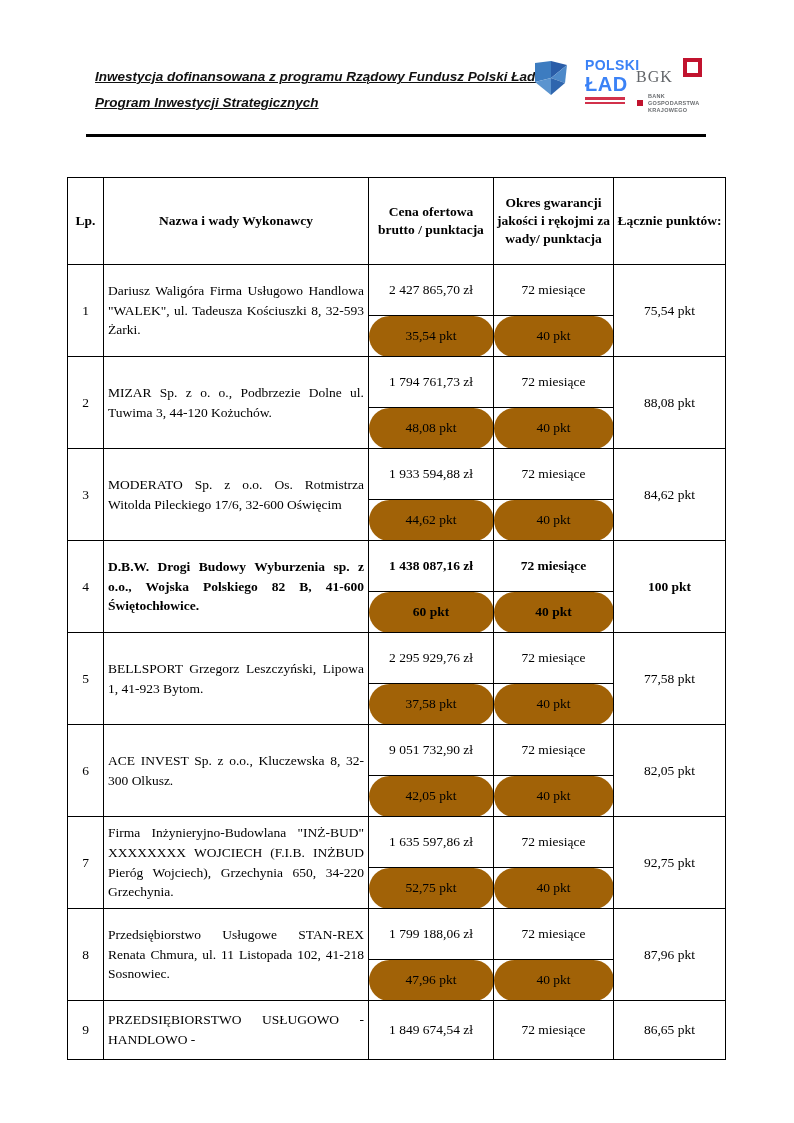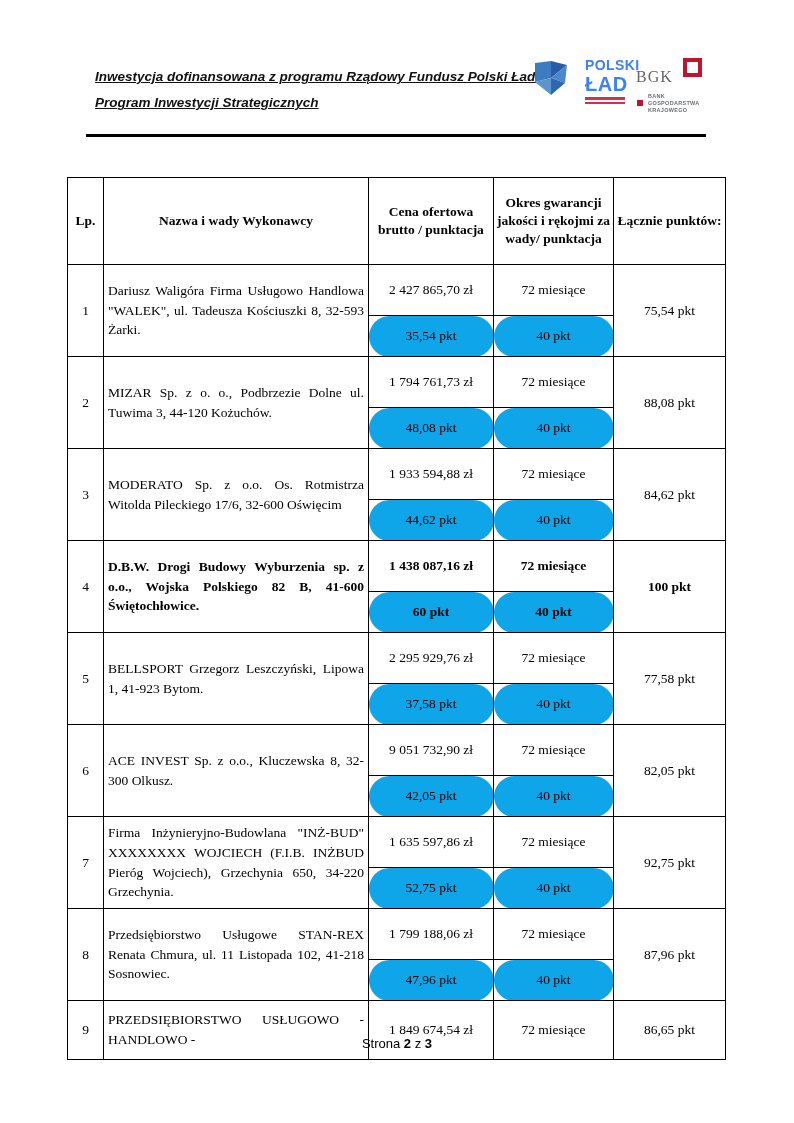--- a/index.html
+++ b/index.html
@@ -72,21 +72,21 @@
   col.c-lp { width: 36px; }
   col.c-name { width: 265px; }
   col.c-price { width: 125px; }
   col.c-warranty { width: 120px; }
   col.c-total { width: 112px; }
 
   td.lp { text-align: center; }
   td.name { text-align: justify; padding: 4px 10px; line-height: 1.45; }
   td.val { text-align: center; border-radius: 24px; }
   tr.row-top td.val { height: 46px; }
-  tr.row-sub td { height: 36px; background: #0ea5e9; text-align: center; }
+  tr.row-sub td { height: 36px; background: #a16207; text-align: center; }
   tr.row-single td { height: 54px; }
   tr.bold-row td { font-weight: 700; }
   tr.bold-row td.lp { font-weight: 400; }
 
   
   .page-footer {
     position: absolute;
     left: 0; top: 1036px;
     width: 100%;
     text-align: center;
@@ -245,20 +245,14 @@
         <tr class="row-single">
           <td class="lp">9</td>
           <td class="name">PRZEDSIĘBIORSTWO USŁUGOWO - HANDLOWO -</td>
           <td class="val">1 849 674,54 zł</td>
           <td class="val">72 miesiące</td>
           <td class="val total">86,65 pkt</td>
         </tr>
       </tbody>
   </table>
 
-  <div class="page-footer">
-    <span>Strona</span>
-    <b>2</b>
-    <span>z</span>
-    <b>3</b>
-  </div>
 
 </div>
 
 </body></html>

